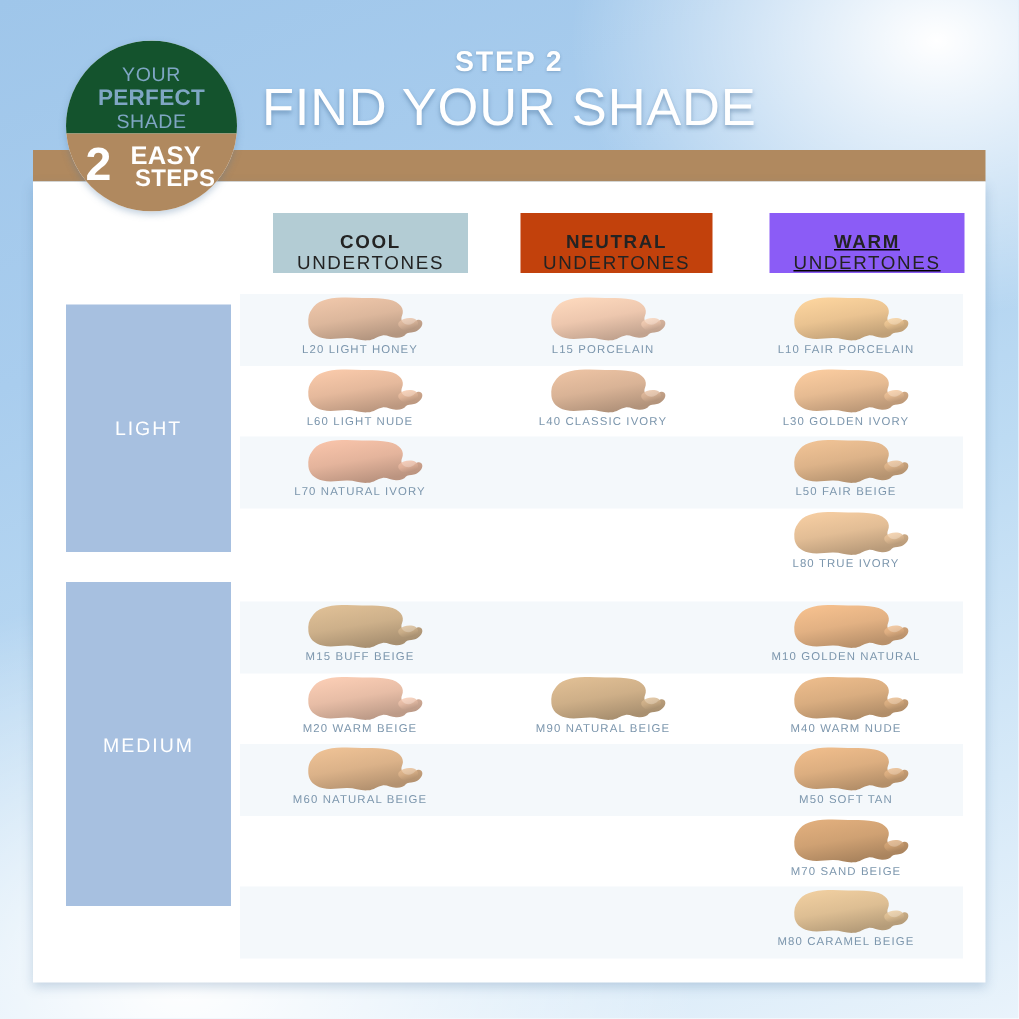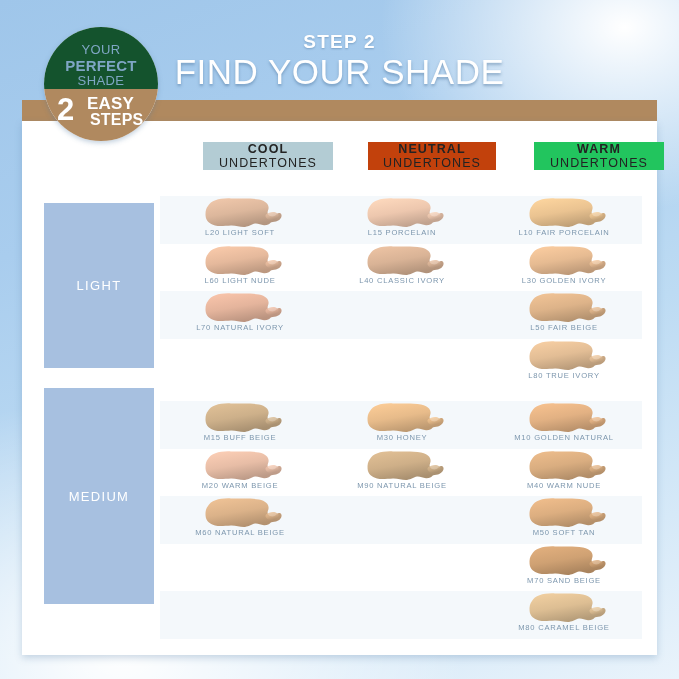--- a/index.html
+++ b/index.html
@@ -50,22 +50,22 @@
   .b-your,.b-match{font-size:13px;color:#7fa6c4;letter-spacing:.4px;}
   .b-perfect{font-size:15px;font-weight:bold;color:#7fa6c4;letter-spacing:.2px;}
   #badge-num{
     position:absolute;left:13px;top:5px;font-size:31px;font-weight:bold;color:#ffffff;line-height:1;
   }
   #badge-easy{position:absolute;left:43px;top:6px;font-size:17px;font-weight:bold;color:#ffffff;line-height:1.02;letter-spacing:.2px;}
   #badge-steps{position:absolute;left:46px;top:23px;font-size:16px;font-weight:bold;color:#ffffff;line-height:1.02;letter-spacing:.2px;}
 
   
   .col-head{
-    position:absolute;top:142px;height:28px;
-    display:flex;flex-direction:column;align-items:center;justify-content:space-between;line-height:1.14;margin-left:21px;
+    position:absolute;top:142px;height:40px;
+    display:flex;flex-direction:column;align-items:center;justify-content:flex-end;line-height:1.14;
   }
   .ch-top{font-size:12.5px;font-weight:bold;color:#232323;letter-spacing:1.1px;}
   .ch-bot{font-size:12.5px;color:#232323;letter-spacing:1.1px;}
   #head-cool{left:182px;width:130px;background:#b3ccd4;}
   #head-neutral{left:347px;width:128px;background:#eae5da;}
   #head-warm{left:513px;width:130px;background:#e0ab93;}
 
   
   .group-block{
     position:absolute;left:44px;width:110px;background:#a7c0e0;
@@ -118,21 +118,21 @@
 </div>
 
 <div class="col-head" id="head-cool" style="background: rgb(179, 204, 212);">
   <span class="ch-top">COOL</span>
   <span class="ch-bot">UNDERTONES</span>
 </div>
 <div class="col-head" id="head-neutral" style="background: #c2410c;">
   <span class="ch-top">NEUTRAL</span>
   <span class="ch-bot">UNDERTONES</span>
 </div>
-<div class="col-head" id="head-warm" style="background: #22c55e;">
+<div class="col-head" id="head-warm" style="background: #8b5cf6; text-decoration: underline;">
   <span class="ch-top">WARM</span>
   <span class="ch-bot">UNDERTONES</span>
 </div>
 
 <div class="group-block" id="group-light" style="background: rgb(167, 192, 224);">LIGHT</div>
 <div class="group-block" id="group-medium" style="background: rgb(167, 192, 224);">MEDIUM</div>
 
 <div id="rows">
     <div class="row shaded">
       <div class="cell c0">
@@ -149,21 +149,21 @@
               <path d="M4 9 C7 3.5, 16 0.8, 27 1.4 C38 2, 47 1, 55 2.6 C63 4.2, 66 9, 64 13.5
  C63 16, 64 18, 66 19 C69 20.2, 71 19, 72.5 17.5 C74.5 15.4, 77 15.8, 77.5 18
  C78 20.4, 75.5 23.4, 72 24.4 C69.5 25.1, 67.5 24.6, 66.5 25.8 C65.5 27.2, 63 28.4, 60 28.2
  C56.5 28, 54 26.2, 51 26.6 C47.5 27.1, 45.5 29.6, 41 29.9 C36 30.2, 32 28.2, 27 28.4
  C21 28.6, 16 29.6, 11 28.4 C5.5 27.1, 2 23.6, 1.6 19 C1.2 14.6, 2 11.4, 4 9 Z"></path>
  <path d="M62 17.6 C64.2 15.6, 68 14.4, 71.2 15.2 C74.4 16, 75.6 18.6, 74 20.6
  C72.2 22.8, 68 23.8, 65 22.8 C62.2 21.9, 60.6 19.2, 62 17.6 Z" opacity="0.78"></path>
             </g>
           </svg>
         </div>
-        <div class="sh-label">L20 LIGHT SOFT</div>
+        <div class="sh-label">L20 LIGHT HONEY</div>
       </div>
       <div class="cell c1">
         <div class="swatch">
           <svg viewBox="0 0 80 31" xmlns="http://www.w3.org/2000/svg">
             <defs>
               <linearGradient id="g1" x1="0" y1="0" x2="0.45" y2="1">
                 <stop offset="0%" stop-color="#ffdbbf"></stop>
                 <stop offset="55%" stop-color="#edc7ae"></stop>
                 <stop offset="100%" stop-color="#c2a38f"></stop>
               </linearGradient>
@@ -369,43 +369,20 @@
  C78 20.4, 75.5 23.4, 72 24.4 C69.5 25.1, 67.5 24.6, 66.5 25.8 C65.5 27.2, 63 28.4, 60 28.2
  C56.5 28, 54 26.2, 51 26.6 C47.5 27.1, 45.5 29.6, 41 29.9 C36 30.2, 32 28.2, 27 28.4
  C21 28.6, 16 29.6, 11 28.4 C5.5 27.1, 2 23.6, 1.6 19 C1.2 14.6, 2 11.4, 4 9 Z"></path>
  <path d="M62 17.6 C64.2 15.6, 68 14.4, 71.2 15.2 C74.4 16, 75.6 18.6, 74 20.6
  C72.2 22.8, 68 23.8, 65 22.8 C62.2 21.9, 60.6 19.2, 62 17.6 Z" opacity="0.78"></path>
             </g>
           </svg>
         </div>
         <div class="sh-label">M15 BUFF BEIGE</div>
       </div>
-      <div class="cell c1">
-        <div class="swatch">
-          <svg viewBox="0 0 80 31" xmlns="http://www.w3.org/2000/svg">
-            <defs>
-              <linearGradient id="g11" x1="0" y1="0" x2="0.45" y2="1">
-                <stop offset="0%" stop-color="#fece98"></stop>
-                <stop offset="55%" stop-color="#e7bb8a"></stop>
-                <stop offset="100%" stop-color="#bd9971"></stop>
-              </linearGradient>
-            </defs>
-            <g fill="url(#g11)">
-              <path d="M4 9 C7 3.5, 16 0.8, 27 1.4 C38 2, 47 1, 55 2.6 C63 4.2, 66 9, 64 13.5
- C63 16, 64 18, 66 19 C69 20.2, 71 19, 72.5 17.5 C74.5 15.4, 77 15.8, 77.5 18
- C78 20.4, 75.5 23.4, 72 24.4 C69.5 25.1, 67.5 24.6, 66.5 25.8 C65.5 27.2, 63 28.4, 60 28.2
- C56.5 28, 54 26.2, 51 26.6 C47.5 27.1, 45.5 29.6, 41 29.9 C36 30.2, 32 28.2, 27 28.4
- C21 28.6, 16 29.6, 11 28.4 C5.5 27.1, 2 23.6, 1.6 19 C1.2 14.6, 2 11.4, 4 9 Z"></path>
- <path d="M62 17.6 C64.2 15.6, 68 14.4, 71.2 15.2 C74.4 16, 75.6 18.6, 74 20.6
- C72.2 22.8, 68 23.8, 65 22.8 C62.2 21.9, 60.6 19.2, 62 17.6 Z" opacity="0.78"></path>
-            </g>
-          </svg>
-        </div>
-        <div class="sh-label">M30 HONEY</div>
-      </div>
       <div class="cell c2">
         <div class="swatch">
           <svg viewBox="0 0 80 31" xmlns="http://www.w3.org/2000/svg">
             <defs>
               <linearGradient id="g12" x1="0" y1="0" x2="0.45" y2="1">
                 <stop offset="0%" stop-color="#f9c390"></stop>
                 <stop offset="55%" stop-color="#e2b183"></stop>
                 <stop offset="100%" stop-color="#b9916b"></stop>
               </linearGradient>
             </defs>

